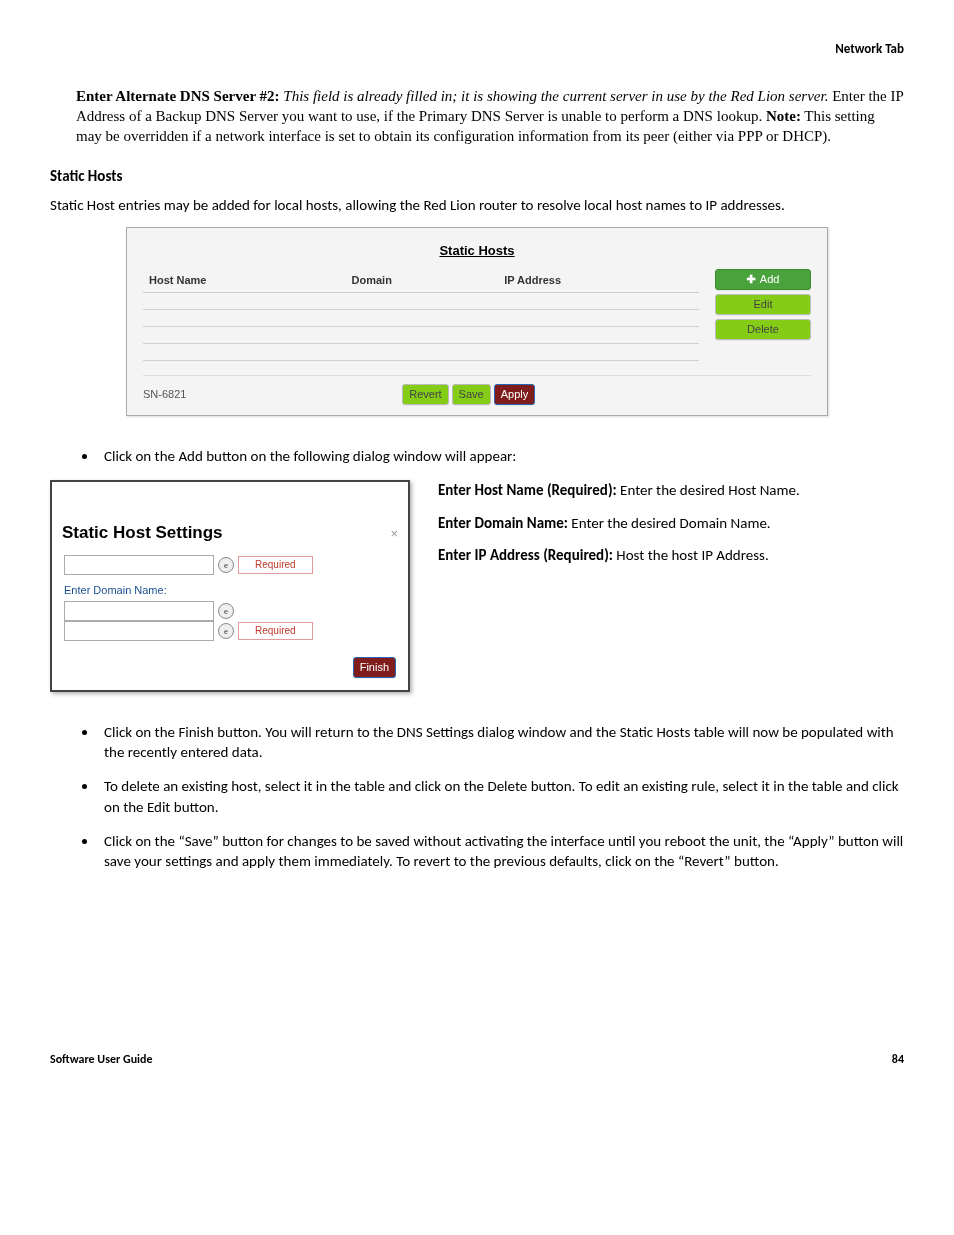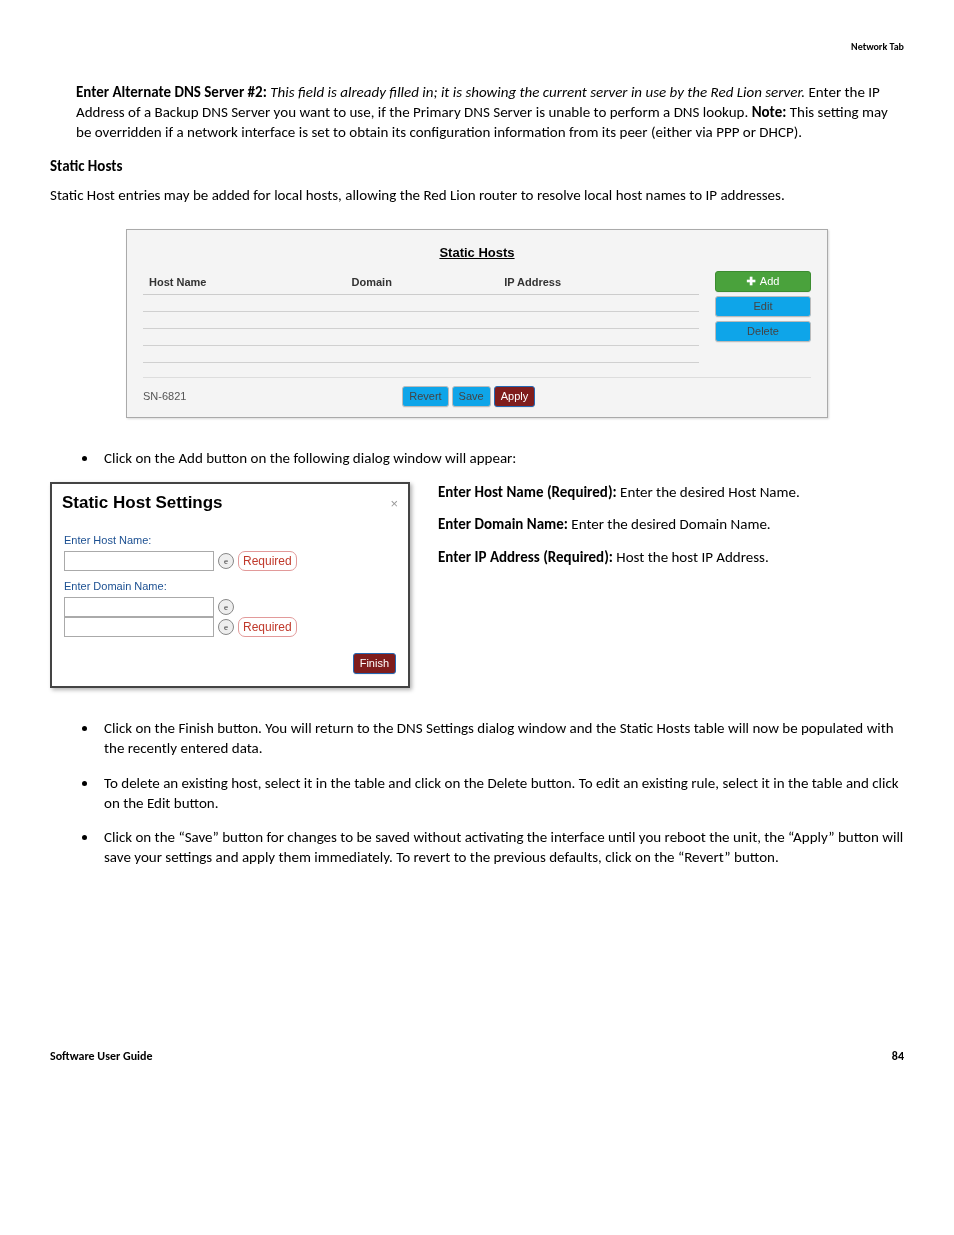--- a/index.html
+++ b/index.html
@@ -8,26 +8,26 @@
     color: #000;
     margin: 0;
     padding: 40px 50px 30px 50px;
     width: 854px;
     background: #fff;
     line-height: 1.35;
   }
   .header-right {
     text-align: right;
     font-weight: bold;
-    font-size: 10px;
+    font-size: 13px;
     margin-bottom: 28px;
   }
-  .para { margin: 0 0 14px 26px; }
+  .para { margin: 0 0 20px 26px; font-family: Liberation Serif, serif; }
   .section-head { font-weight: bold; margin: 14px 0 8px 0; }
-  .section-sub { margin: 0 0 24px 0; }
+  .section-sub { margin: 0 0 12px 0; }
 
   
   .panel1 {
     border: 1px solid #aaa;
     background: #f4f4f4;
     margin: 10px 76px 30px 76px;
     padding: 14px 16px 10px 16px;
     box-shadow: 1px 1px 2px rgba(0,0,0,0.15);
     font-family: Helvetica, Arial, sans-serif;
   }
@@ -59,21 +59,21 @@
     gap: 4px;
   }
   .btn {
     display: inline-flex;
     align-items: center;
     justify-content: center;
     gap: 4px;
     font-size: 11px;
     border: 1px solid #bbb;
     border-radius: 3px;
-    background: #0ea5e9;
+    background: #84cc16;
     padding: 2px 6px;
     box-shadow: 0 1px 0 rgba(0,0,0,0.05);
     color: #444;
   }
   .btn.green {
     background: #4aa23c;
     border-color: #3c8c30;
     color: #fff;
   }
   .btn.blue {
@@ -110,20 +110,21 @@
     background: #fff;
     font-family: Helvetica, Arial, sans-serif;
     padding: 0;
     box-shadow: 2px 2px 4px rgba(0,0,0,0.3);
   }
   .dialog-hdr {
     display: flex;
     justify-content: space-between;
     align-items: center;
     padding: 8px 10px 4px 10px;
+    margin-top: 32px;
   }
   .dialog-title { font-weight: bold; font-size: 17px; }
   .dialog-close { color: #999; font-size: 13px; }
   .dialog-body { padding: 6px 12px 6px 12px; }
   .dlg-field-label { font-size: 11px; color: #1b4f91; margin-top: 8px; margin-bottom: 3px; }
   .dlg-row { display: flex; align-items: center; gap: 4px; }
   .dlg-input {
     width: 148px;
     height: 18px;
     border: 1px solid #aaa;
@@ -133,23 +134,23 @@
     width: 14px; height: 14px;
     display: inline-flex; align-items: center; justify-content: center;
     border: 1px solid #888; border-radius: 50%;
     font-size: 9px; font-family: Georgia, serif; color: #333;
     background: #eee;
   }
   .req-tag {
     border: 1px solid #e29a9a;
     background: #fff;
     color: #c0392b;
-    font-size: 12px;
-    padding: 1px 4px;
-    border-radius: 7px;
+    font-size: 10px;
+    padding: 1px 16px;
+    border-radius: 0;
   }
   .dialog-ftr {
     display: flex;
     justify-content: flex-end;
     padding: 10px 12px 12px 12px;
   }
 
   .rightcol p { margin: 0 0 12px 0; }
 
   .footer {
@@ -230,21 +231,20 @@
   <li>Click on the Add button on the following dialog window will appear:</li>
 </ul>
 
 <div class="twocol">
   <div class="dialog">
     <div class="dialog-hdr">
       <span class="dialog-title">Static Host Settings</span>
       <span class="dialog-close">×</span>
     </div>
     <div class="dialog-body">
-      <div class="dlg-field-label">Enter Host Name:</div>
       <div class="dlg-row">
         <div class="dlg-input"></div>
         <span class="info-icn">e</span>
         <span class="req-tag">Required</span>
       </div>
 
       <div class="dlg-field-label">Enter Domain Name:</div>
       <div class="dlg-row">
         <div class="dlg-input"></div>
         <span class="info-icn">e</span>

